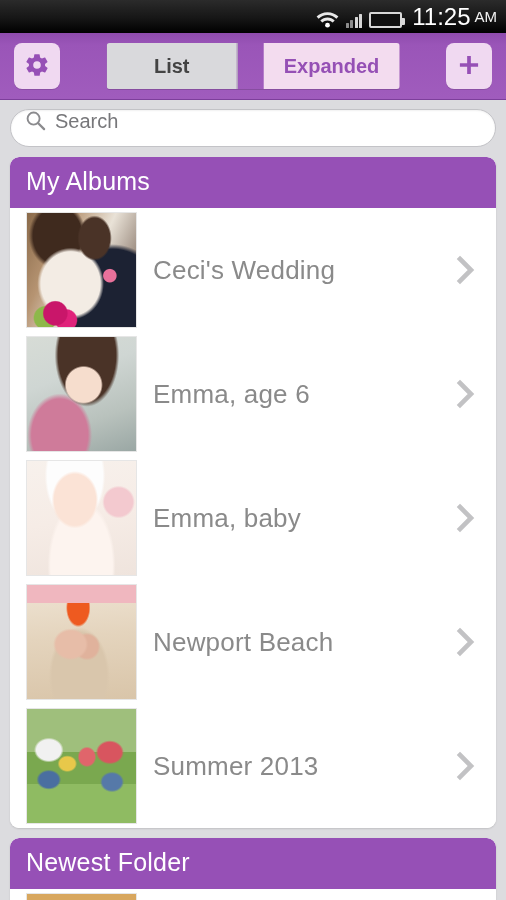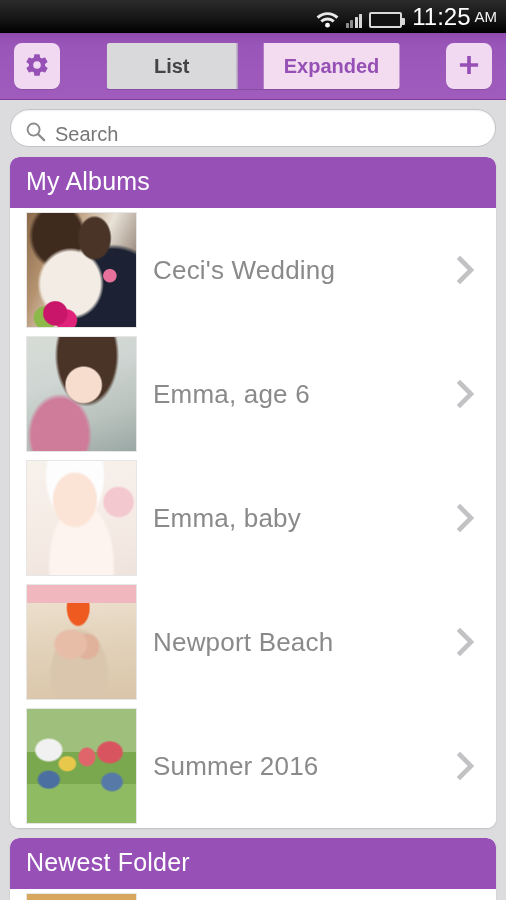--- a/index.html
+++ b/index.html
@@ -69,21 +69,21 @@
   }
   .seg-item.inactive{ background:#d9d9dc; color:#444; font-weight:bold; }
   .seg-item.active{ background:#f3dcef; color:#9550b5; font-weight:bold;margin-left:26px; }
   .seg-sep{ width:1px; background:#bdbdc2; }
   .spacer{ flex:1; }
 
   
   .searchwrap{ padding:9px 10px 8px 10px; background:#dcdcdf; }
   .searchbox{
     height:38px; background:#fff; border:1px solid #c3c3c7; border-radius:19px;
-    display:flex; align-items:flex-end; padding:0 14px;
+    display:flex; align-items:flex-start; padding:0 14px;
     box-shadow: inset 0 1px 2px rgba(0,0,0,0.06);
   }
   .search-input{
     border:none; outline:none; flex:1; font-size:20px; color:#4d4d4d;
     font-family:"Liberation Sans", sans-serif; background:transparent;
     margin-left:9px;
   }
   .search-input::placeholder{ color:#77777a; }
 
   
@@ -293,21 +293,21 @@
         <div class="row-label">Newport Beach</div>
         <div class="chev">
           <svg width="20" height="32" viewBox="0 0 20 32">
               <polyline points="4,5 15,16 4,27" fill="none" stroke="#c2c2c4" stroke-width="4.6" stroke-linecap="square"></polyline>
             </svg>
         </div>
       </div>
 
       <div class="row">
         <div class="thumb t-summer"></div>
-        <div class="row-label">Summer 2016</div>
+        <div class="row-label">Summer 2013</div>
         <div class="chev">
           <svg width="20" height="32" viewBox="0 0 20 32">
               <polyline points="4,5 15,16 4,27" fill="none" stroke="#c2c2c4" stroke-width="4.6" stroke-linecap="square"></polyline>
             </svg>
         </div>
       </div>
     </div>
 
     <div class="card">
       <div class="card-header">Newest Folder</div>

